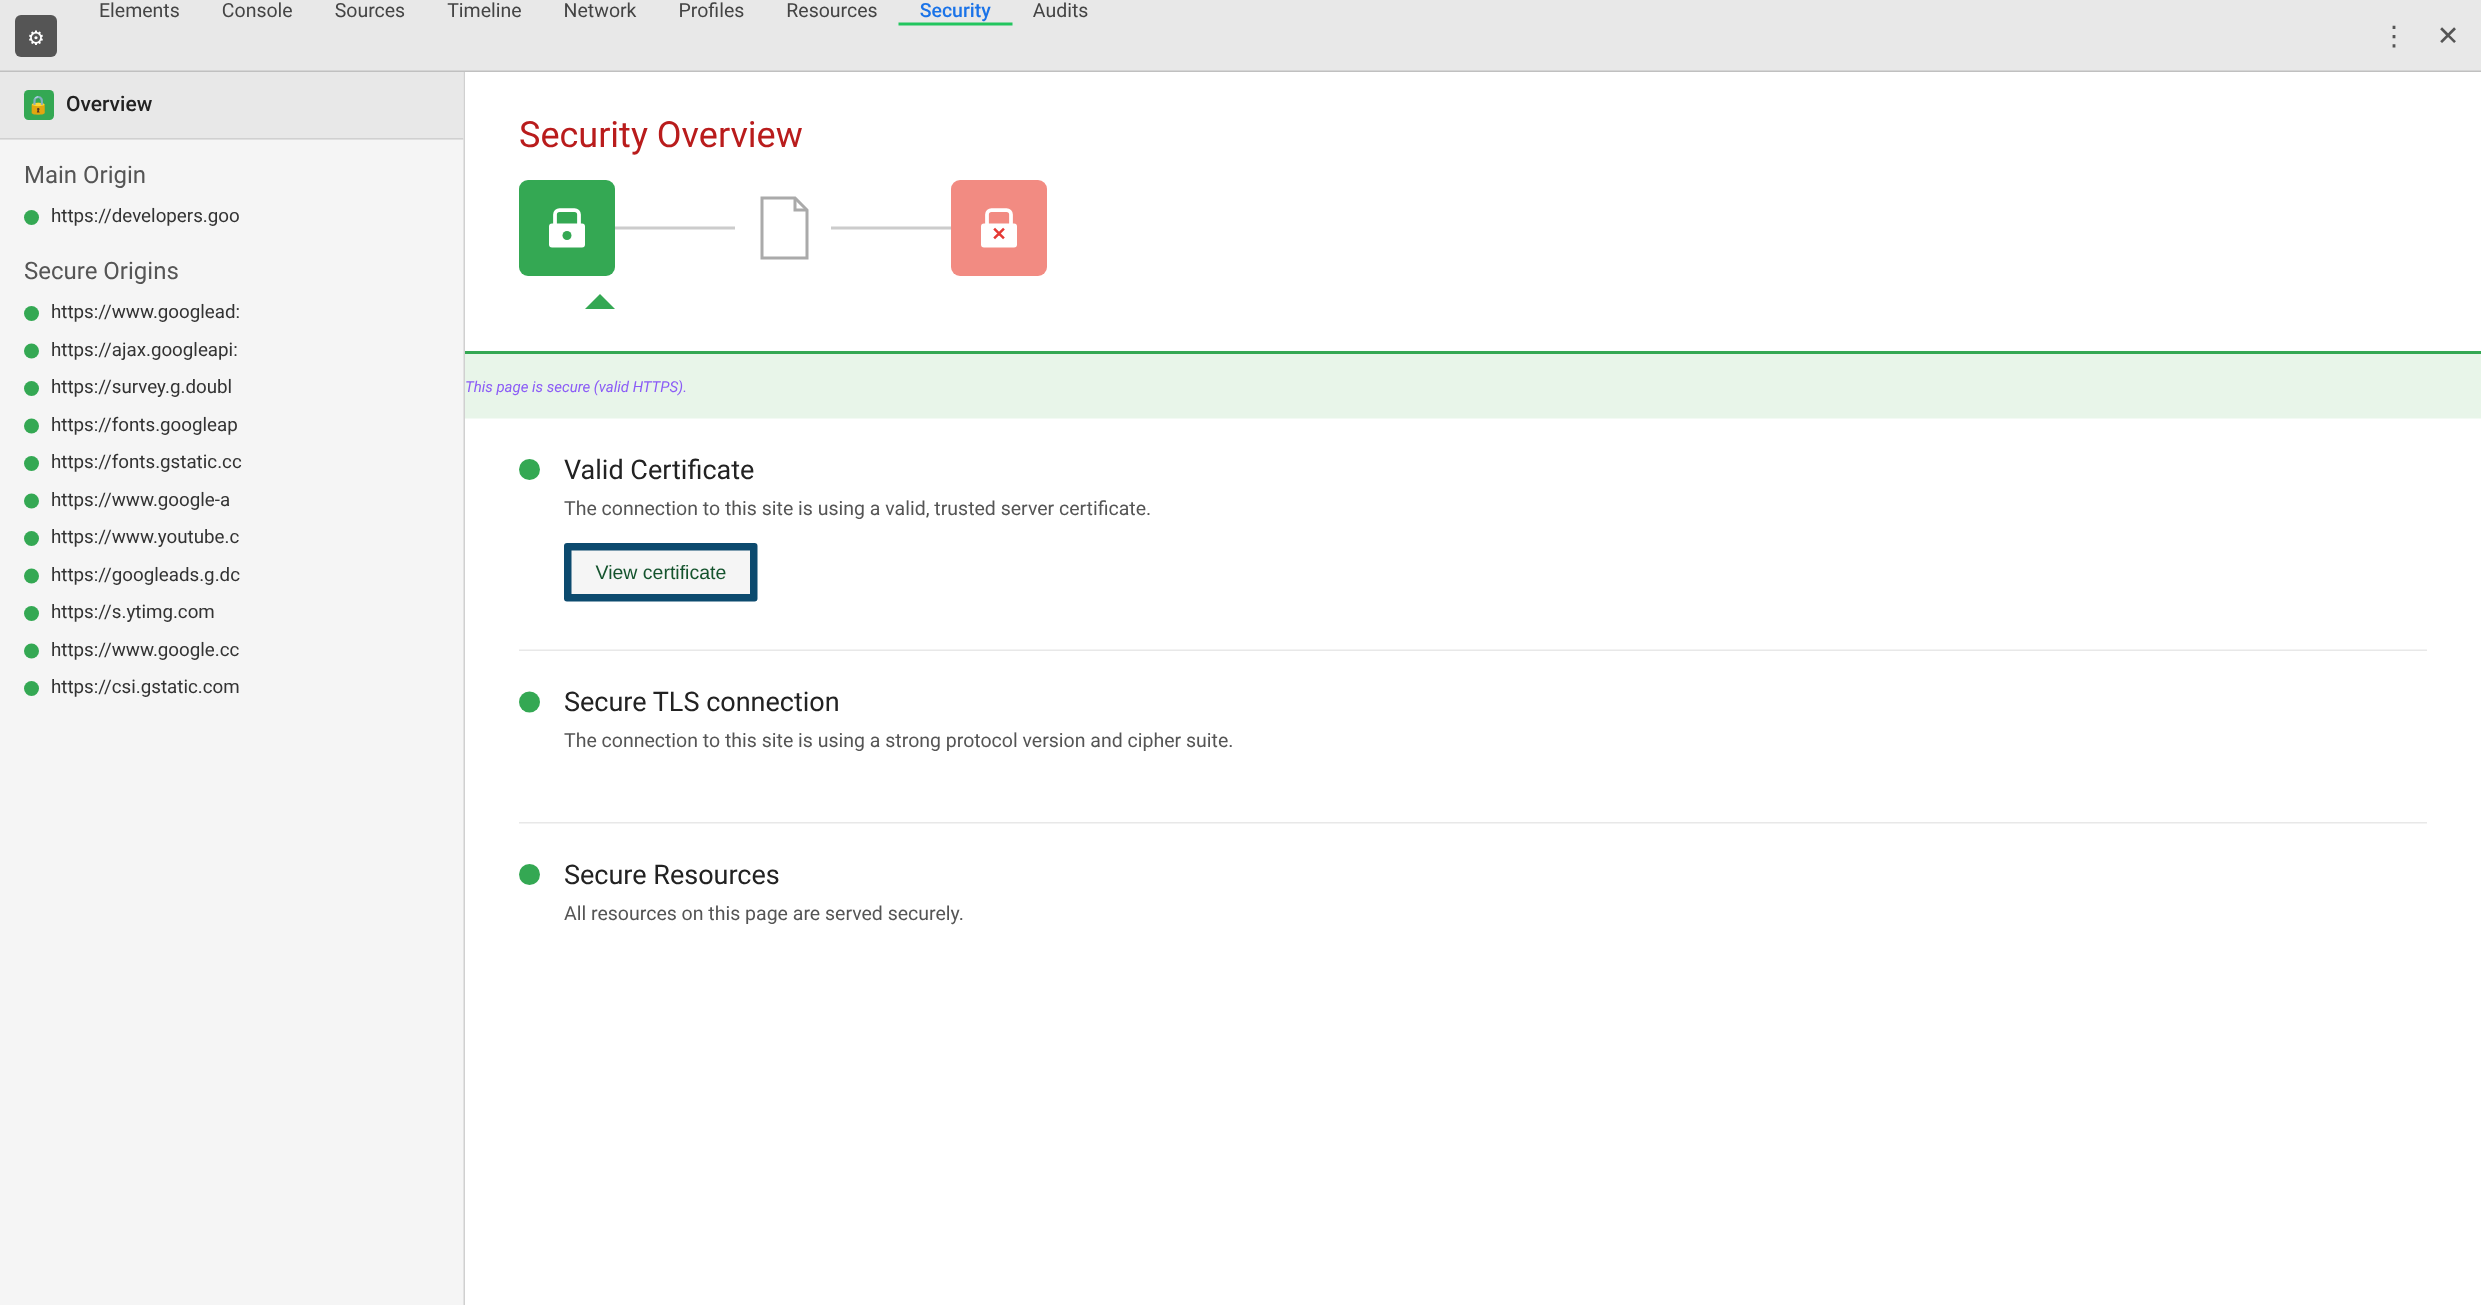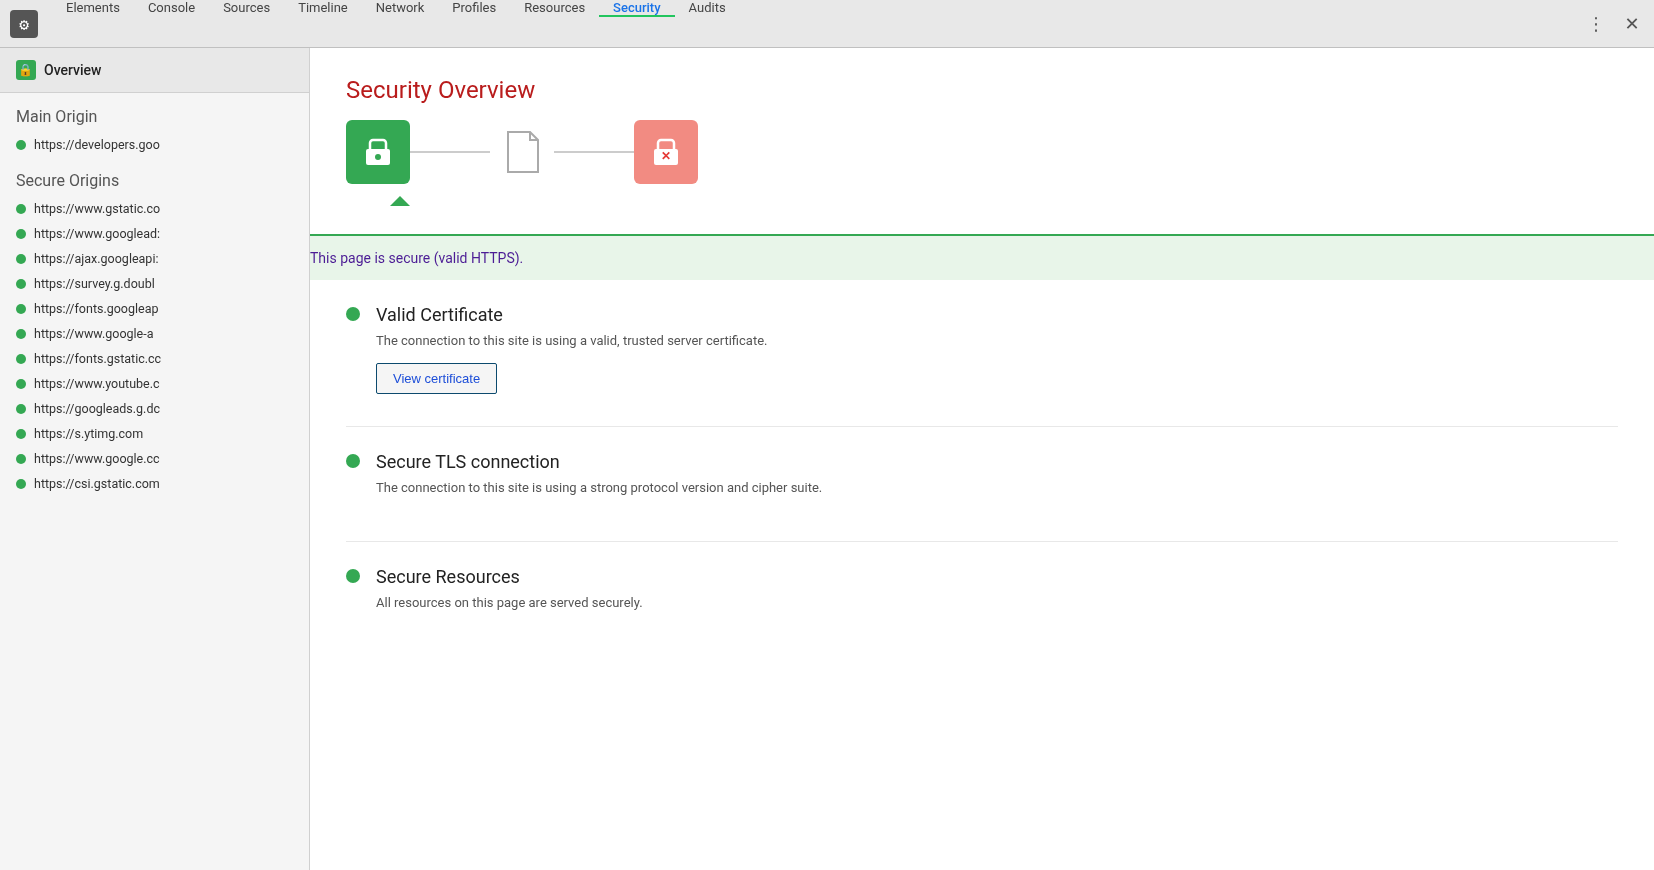--- a/index.html
+++ b/index.html
@@ -208,23 +208,24 @@
     .arrow-indicator {
       width: 0;
       height: 0;
       border-left: 10px solid transparent;
       border-right: 10px solid transparent;
       border-bottom: 10px solid #34a853;
       margin-left: 22px;
       margin-bottom: 0;
     }
     .secure-text {
-      color: #4c1d95;
-      font-size: 14px;
+      color: #8b5cf6;
+      font-size: 10px;
       font-weight: 400;
+      font-style: italic;
     }
 
     
     .security-items {
       padding-top: 24px;
     }
     .security-item {
       display: flex;
       align-items: flex-start;
       gap: 16px;
@@ -247,24 +248,24 @@
     }
     .security-item-desc {
       font-size: 13px;
       color: #555;
       margin-bottom: 12px;
       line-height: 1.5;
     }
     .view-cert-btn {
       display: inline-block;
       padding: 7px 16px;
-      border: 1px solid #0c4a6e;
+      border: 5px solid #0c4a6e;
       background: #f5f5f5;
       font-size: 13px;
-      color: #1d4ed8;
+      color: #14532d;
       cursor: pointer;
       border-radius: 2px;
     }
 
     
     .section-divider {
       border: none;
       border-top: 1px solid #e8e8e8;
       margin: 0 0 24px 0;
     }
@@ -309,45 +310,41 @@
     <div class="sidebar-section-header">Main Origin</div>
     <div class="sidebar-origin-item">
       <div class="origin-dot"></div>
       <span class="origin-url">https://developers.goo</span>
     </div>
 
     <div class="sidebar-section-header">Secure Origins</div>
 
     <div class="sidebar-origin-item">
       <div class="origin-dot"></div>
-      <span class="origin-url">https://www.gstatic.co</span>
-    </div>
-    <div class="sidebar-origin-item">
-      <div class="origin-dot"></div>
       <span class="origin-url">https://www.googlead:</span>
     </div>
     <div class="sidebar-origin-item">
       <div class="origin-dot"></div>
       <span class="origin-url">https://ajax.googleapi:</span>
     </div>
     <div class="sidebar-origin-item">
       <div class="origin-dot"></div>
       <span class="origin-url">https://survey.g.doubl</span>
     </div>
     <div class="sidebar-origin-item">
       <div class="origin-dot"></div>
       <span class="origin-url">https://fonts.googleap</span>
     </div>
     <div class="sidebar-origin-item">
       <div class="origin-dot"></div>
+      <span class="origin-url">https://fonts.gstatic.cc</span>
+    </div>
+    <div class="sidebar-origin-item">
+      <div class="origin-dot"></div>
       <span class="origin-url">https://www.google-a</span>
-    </div>
-    <div class="sidebar-origin-item">
-      <div class="origin-dot"></div>
-      <span class="origin-url">https://fonts.gstatic.cc</span>
     </div>
     <div class="sidebar-origin-item">
       <div class="origin-dot"></div>
       <span class="origin-url">https://www.youtube.c</span>
     </div>
     <div class="sidebar-origin-item">
       <div class="origin-dot"></div>
       <span class="origin-url">https://googleads.g.dc</span>
     </div>
     <div class="sidebar-origin-item">

